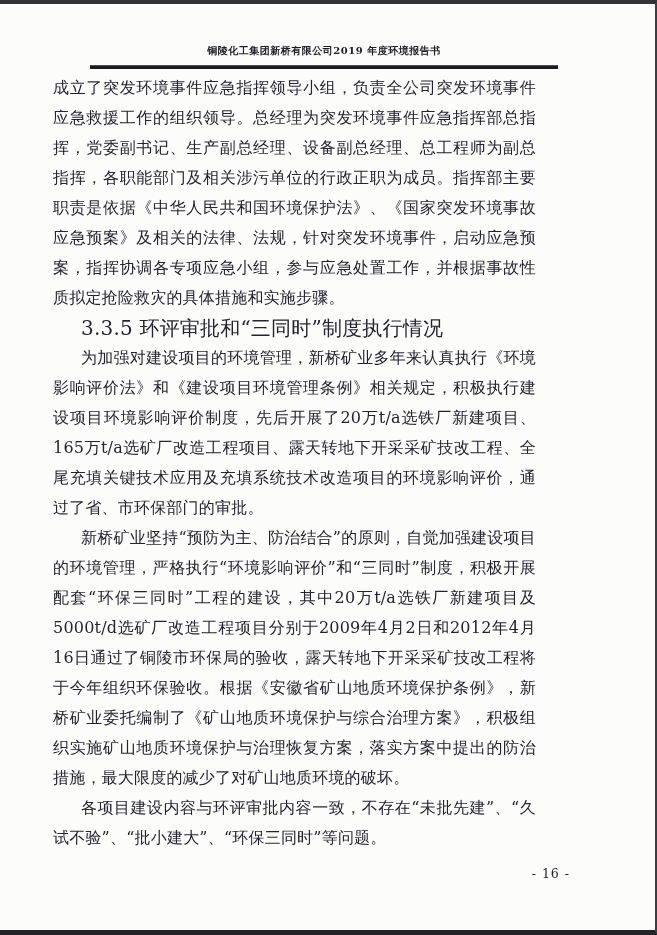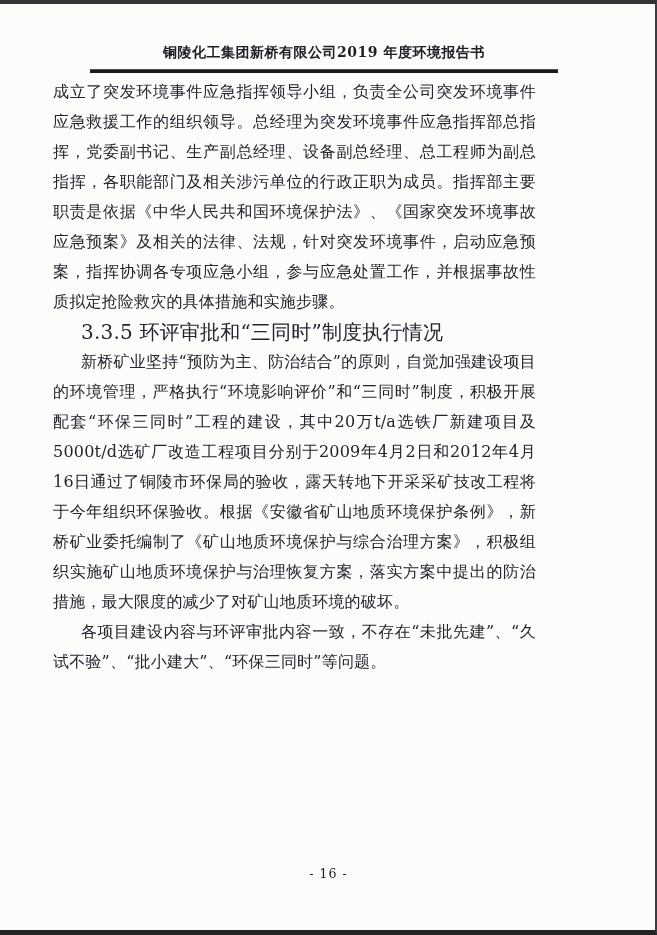--- a/index.html
+++ b/index.html
@@ -18,21 +18,21 @@
     border-right: 2px solid #3c3c44;
     overflow: hidden;
     font-family: "DejaVu Serif", "Liberation Serif", serif;
     color: #23232c;
   }
   .header-title {
     margin-top: 40px;
     margin-left: 90px;
     width: 468px;
     text-align: center;
-    font-size: 14px;
+    font-size: 10px;
     font-weight: bold;
     letter-spacing: 0.5px;
     color: #1e1e26;
   }
   .header-rule {
     margin-top: 7px;
     margin-left: 90px;
     width: 468px;
     height: 4px;
     background: #1b1b1e;
@@ -62,41 +62,42 @@
     font-weight: normal;
     font-size: 20px;
     line-height: 30px;
     margin: 0;
   }
   .footer-pagenum {
     position: absolute;
     top: 862px;
     left: 87px;
     width: 483px;
-    text-align: center;
+    text-align: right;
     font-size: 12.5px;
     letter-spacing: 1px;
     color: #1e1e26;
   }
 </style>
 </head>
 <body>
 
 <div class="page">
 
   <div class="header-title">铜陵化工集团新桥有限公司2019 年度环境报告书</div>
 
   <div class="header-rule"></div>
 
   <div class="body-text">
 
     <p>成立了突发环境事件应急指挥领导小组，负责全公司突发环境事件应急救援工作的组织领导。总经理为突发环境事件应急指挥部总指挥，党委副书记、生产副总经理、设备副总经理、总工程师为副总指挥，各职能部门及相关涉污单位的行政正职为成员。指挥部主要职责是依据《中华人民共和国环境保护法》、《国家突发环境事故应急预案》及相关的法律、法规，针对突发环境事件，启动应急预案，指挥协调各专项应急小组，参与应急处置工作，并根据事故性质拟定抢险救灾的具体措施和实施步骤。</p>
 
     <p class="section-heading">3.3.5 环评审批和“三同时”制度执行情况</p>
 
+    <p class="indent">为加强对建设项目的环境管理，新桥矿业多年来认真执行《环境影响评价法》和《建设项目环境管理条例》相关规定，积极执行建设项目环境影响评价制度，先后开展了20万t/a选铁厂新建项目、165万t/a选矿厂改造工程项目、露天转地下开采采矿技改工程、全尾充填关键技术应用及充填系统技术改造项目的环境影响评价，通过了省、市环保部门的审批。</p>
 
     <p class="indent">新桥矿业坚持“预防为主、防治结合”的原则，自觉加强建设项目的环境管理，严格执行“环境影响评价”和“三同时”制度，积极开展配套“环保三同时”工程的建设，其中20万t/a选铁厂新建项目及5000t/d选矿厂改造工程项目分别于2009年4月2日和2012年4月16日通过了铜陵市环保局的验收，露天转地下开采采矿技改工程将于今年组织环保验收。根据《安徽省矿山地质环境保护条例》，新桥矿业委托编制了《矿山地质环境保护与综合治理方案》，积极组织实施矿山地质环境保护与治理恢复方案，落实方案中提出的防治措施，最大限度的减少了对矿山地质环境的破坏。</p>
 
     <p class="indent">各项目建设内容与环评审批内容一致，不存在“未批先建”、“久试不验”、“批小建大”、“环保三同时”等问题。</p>
 
   </div>
 
   <div class="footer-pagenum">- 16 -</div>
 
 </div>

